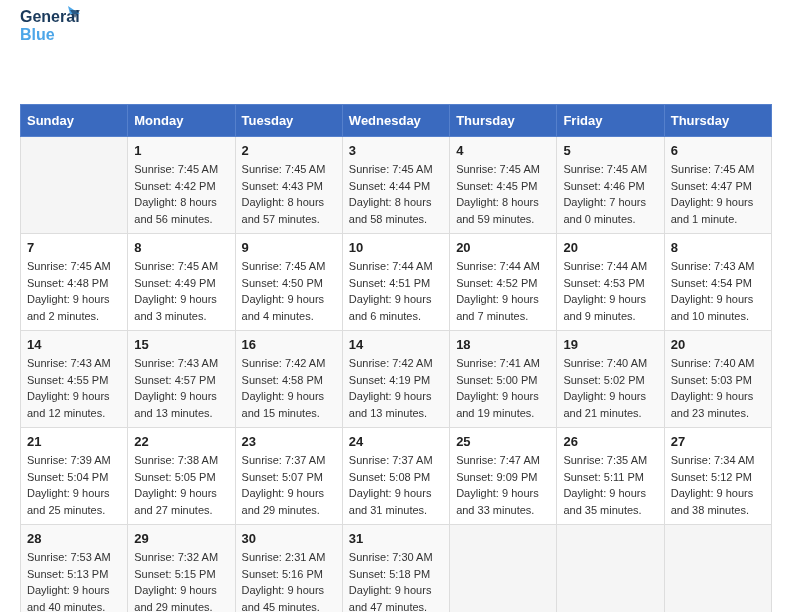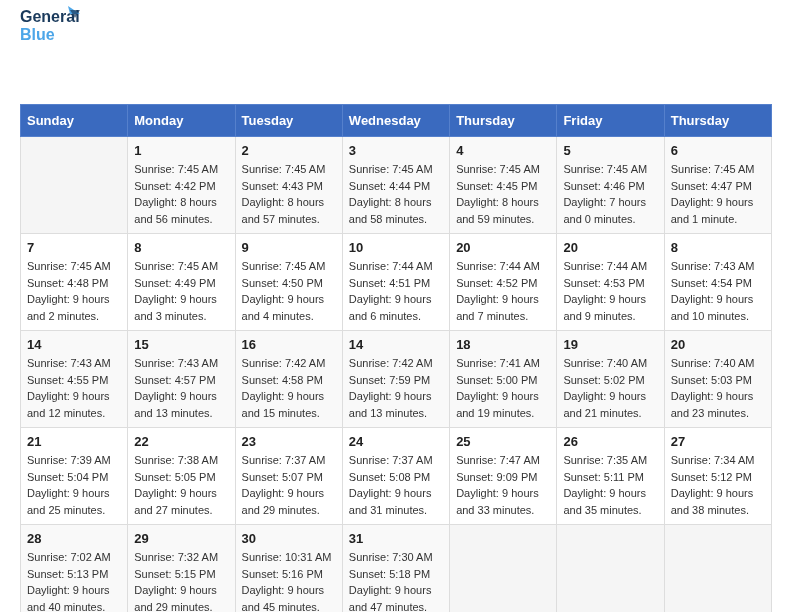--- a/index.html
+++ b/index.html
@@ -249,21 +249,21 @@
         <div class="day-info">
           <div>Sunrise: 7:42 AM</div>
           <div>Sunset: 4:58 PM</div>
           <div>Daylight: 9 hours and 15 minutes.</div>
         </div>
       </td>
         <td>
         <span class="day-number">14</span>
         <div class="day-info">
           <div>Sunrise: 7:42 AM</div>
-          <div>Sunset: 7:59 PM</div>
+          <div>Sunset: 4:19 PM</div>
           <div>Daylight: 9 hours and 13 minutes.</div>
         </div>
       </td>
         <td>
         <span class="day-number">18</span>
         <div class="day-info">
           <div>Sunrise: 7:41 AM</div>
           <div>Sunset: 5:00 PM</div>
           <div>Daylight: 9 hours and 19 minutes.</div>
         </div>
@@ -340,37 +340,37 @@
           <div>Sunrise: 7:34 AM</div>
           <div>Sunset: 5:12 PM</div>
           <div>Daylight: 9 hours and 38 minutes.</div>
         </div>
       </td>
       </tr>
       <tr>
         <td>
         <span class="day-number">28</span>
         <div class="day-info">
-          <div>Sunrise: 7:02 AM</div>
+          <div>Sunrise: 7:53 AM</div>
           <div>Sunset: 5:13 PM</div>
           <div>Daylight: 9 hours and 40 minutes.</div>
         </div>
       </td>
         <td>
         <span class="day-number">29</span>
         <div class="day-info">
           <div>Sunrise: 7:32 AM</div>
           <div>Sunset: 5:15 PM</div>
           <div>Daylight: 9 hours and 29 minutes.</div>
         </div>
       </td>
         <td>
         <span class="day-number">30</span>
         <div class="day-info">
-          <div>Sunrise: 10:31 AM</div>
+          <div>Sunrise: 2:31 AM</div>
           <div>Sunset: 5:16 PM</div>
           <div>Daylight: 9 hours and 45 minutes.</div>
         </div>
       </td>
         <td>
         <span class="day-number">31</span>
         <div class="day-info">
           <div>Sunrise: 7:30 AM</div>
           <div>Sunset: 5:18 PM</div>
           <div>Daylight: 9 hours and 47 minutes.</div>

